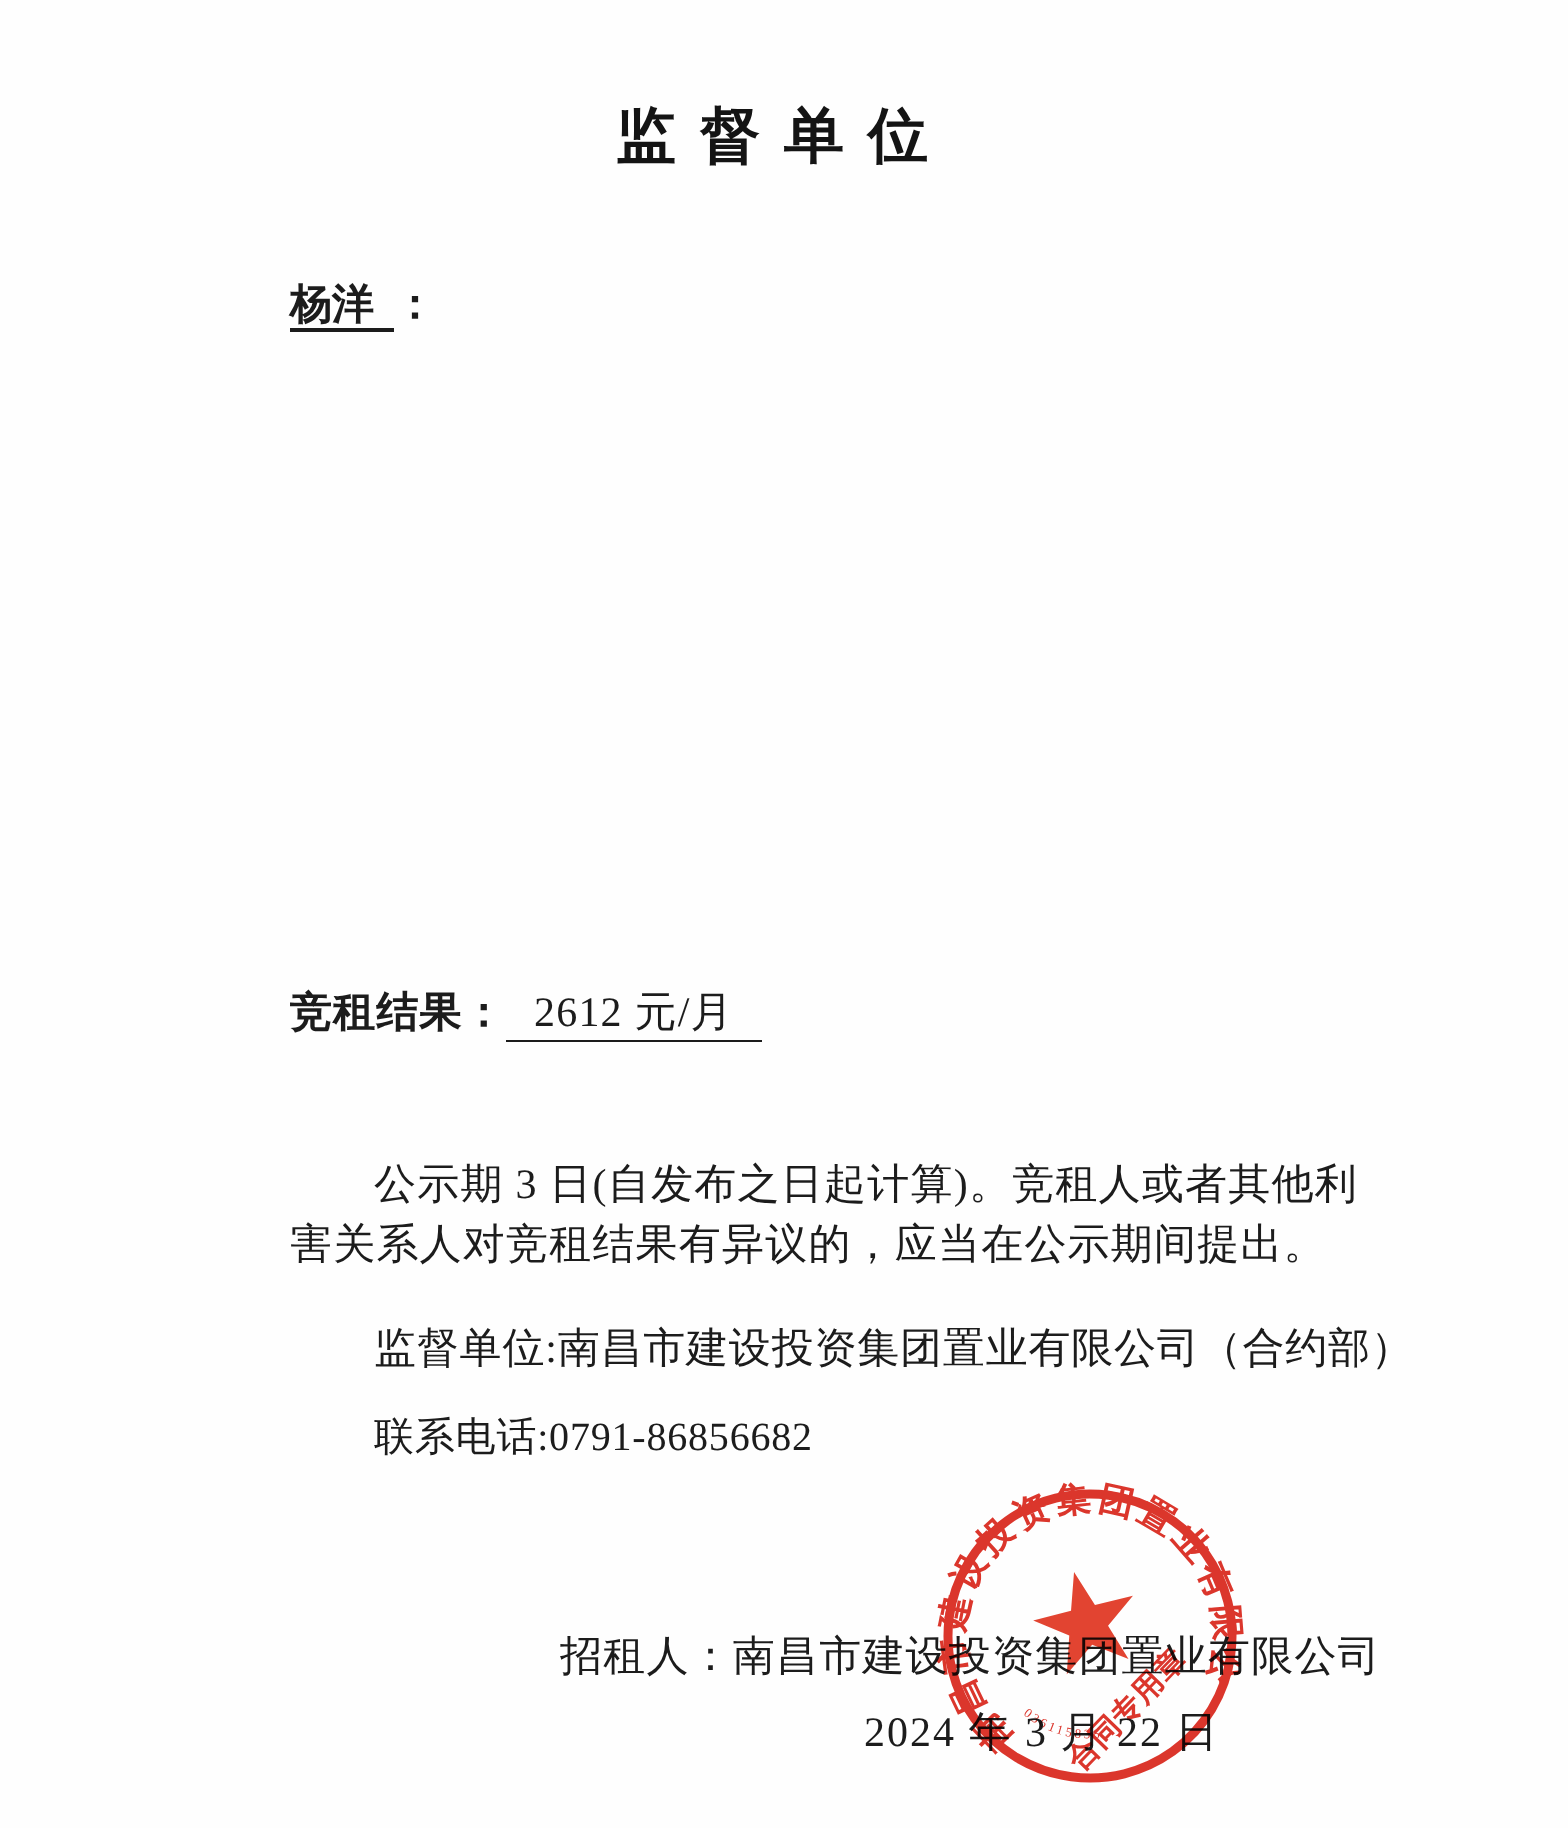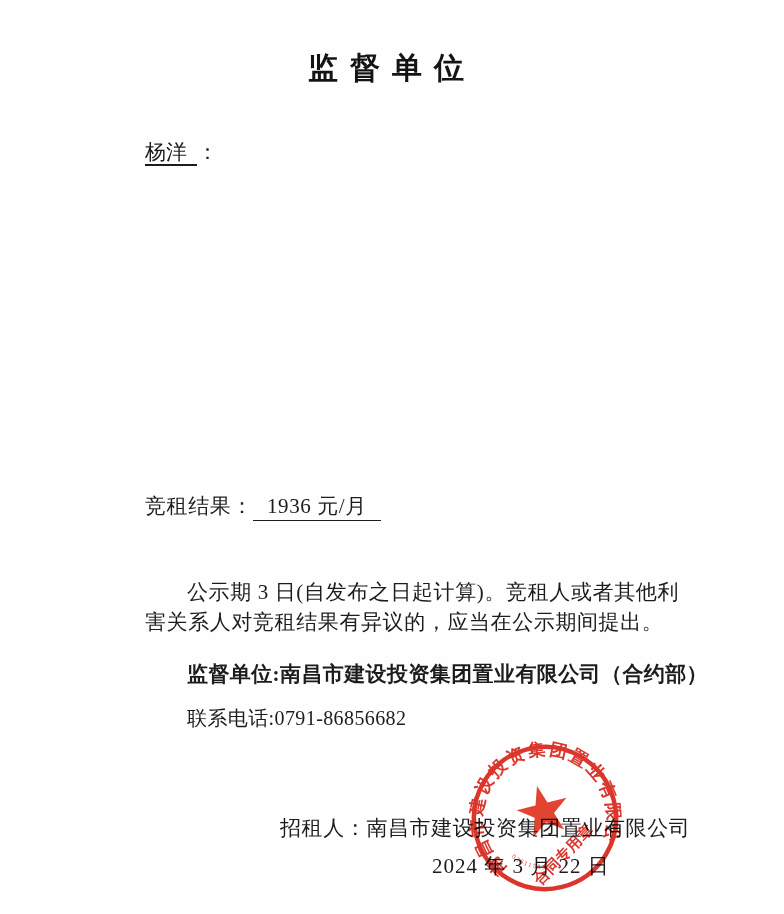--- a/index.html
+++ b/index.html
@@ -23,21 +23,21 @@
     font-size: 30px;
     font-weight: bold;
     letter-spacing: 12px;
     color: #141414;
   }
   .addressee-line {
     position: absolute;
     top: 138px;
     left: 145px;
     font-size: 21px;
-    font-weight: normal;
+    font-weight: bold;
   }
   .addressee-name {
     border-bottom: 2px solid #1c1c1c;
     padding-right: 10px;
   }
   .body-para {
     position: absolute;
     top: 181px;
     left: 145px;
     width: 534px;
@@ -52,21 +52,21 @@
     text-decoration: underline;
     text-underline-offset: 4px;
   }
   .result-line {
     position: absolute;
     top: 492px;
     left: 145px;
     font-size: 21px;
     letter-spacing: 0.6px;
   }
-  .result-label { font-weight: normal; }
+  .result-label { font-weight: bold; }
   .result-value {
     border-bottom: 1.5px solid #1c1c1c;
     padding: 0 14px 2px 14px;
   }
   .notice-para {
     position: absolute;
     top: 577px;
     left: 145px;
     width: 534px;
     font-size: 21px;
@@ -74,21 +74,20 @@
     text-align: justify;
     text-indent: 2em;
     letter-spacing: 0.6px;
   }
   .supervisor-line {
     position: absolute;
     top: 660px;
     left: 187px;
     font-size: 21px;
     letter-spacing: 0.4px;
-    font-weight: bold;
   }
   .phone-line {
     position: absolute;
     top: 705px;
     left: 187px;
     font-size: 20px;
     letter-spacing: 0.4px;
     text-align: right;
   }
   .issuer-line {
@@ -121,21 +120,21 @@
 <div class="page">
 
   <div class="doc-title">监督单位</div>
 
   <div class="addressee-line">
     <span class="addressee-name">杨洋</span><span>：</span>
   </div>
 
 
   <div class="result-line">
-    <span class="result-label">竞租结果：</span><span class="result-value">1936 元/月</span>
+    <span class="result-label">竞租结果：</span><span class="result-value">2612 元/月</span>
   </div>
 
   <div class="notice-para">公示期 3 日(自发布之日起计算)。竞租人或者其他利害关系人对竞租结果有异议的，应当在公示期间提出。</div>
 
   <div class="supervisor-line">监督单位:南昌市建设投资集团置业有限公司（合约部）</div>
 
   <div class="phone-line">联系电话:0791-86856682</div>
 
   <div class="issuer-line">
     <span>招租人：</span><span>南昌市建设投资集团置业有限公司</span>

